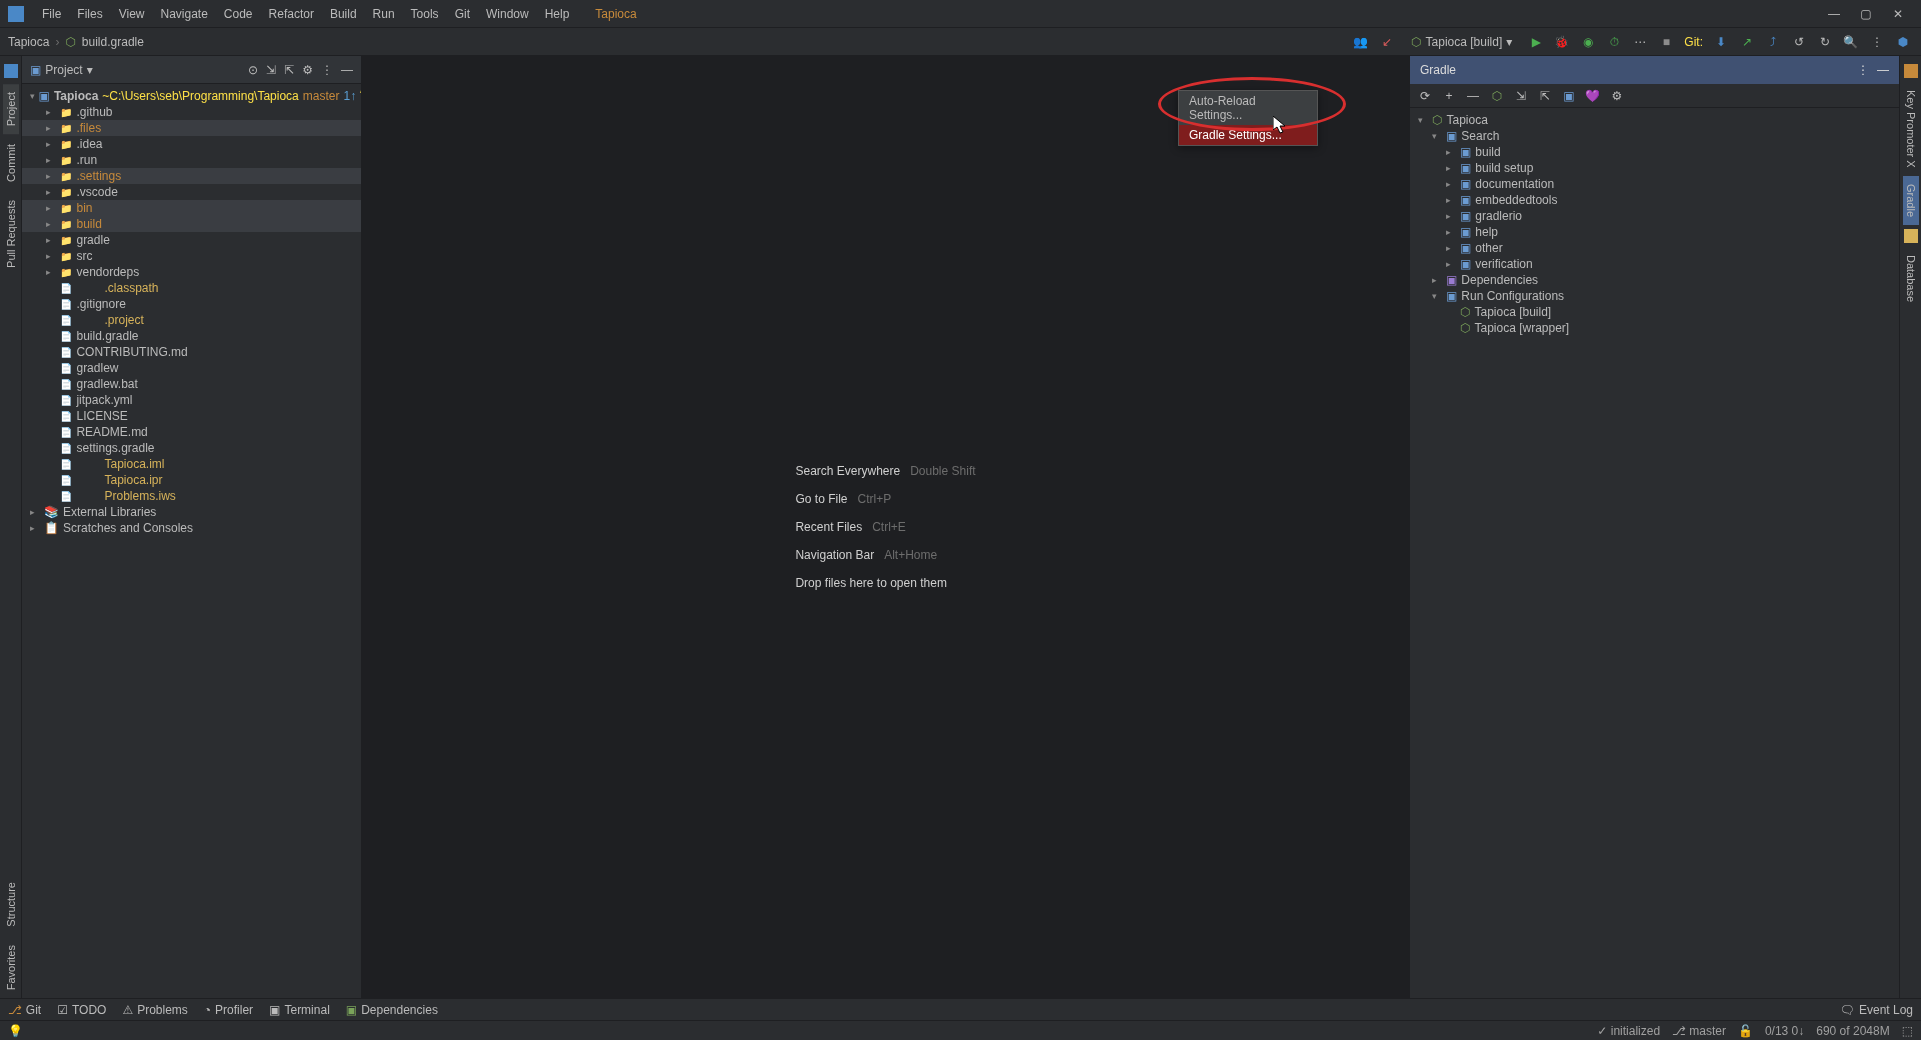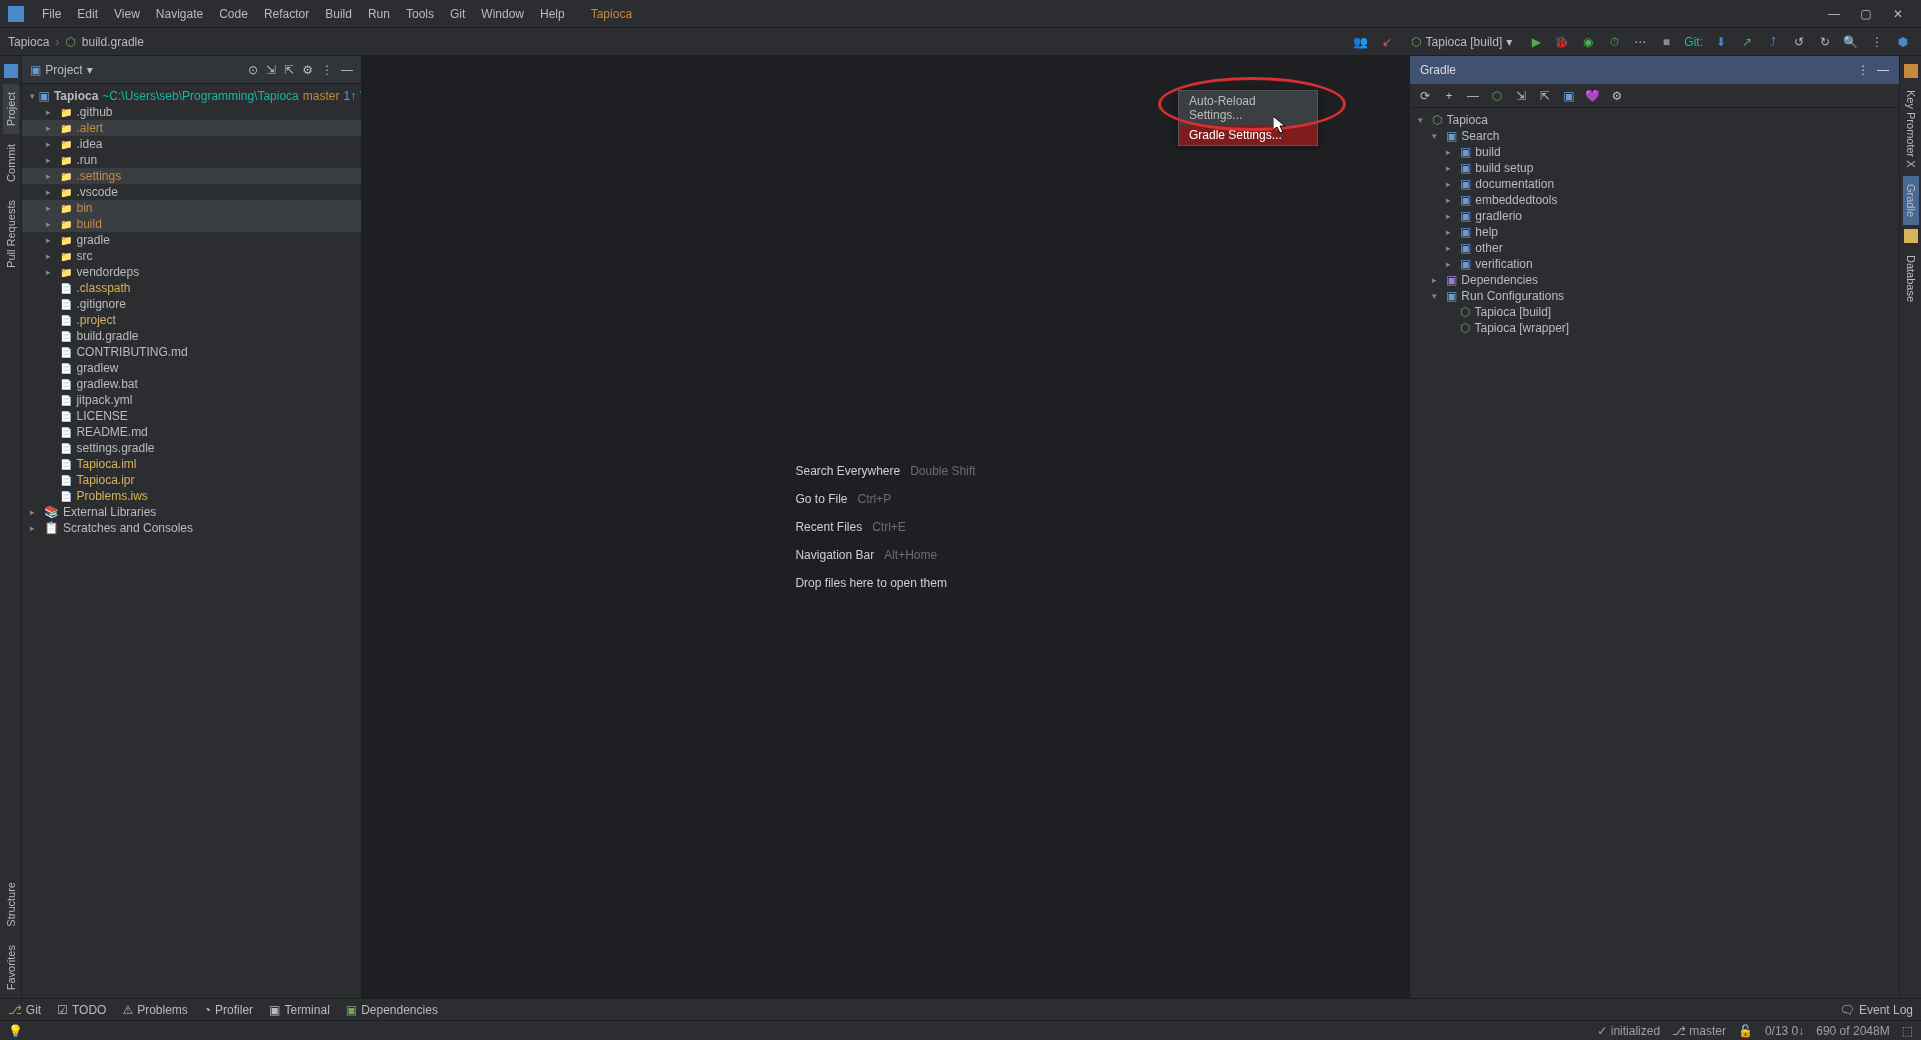--- a/index.html
+++ b/index.html
@@ -40,22 +40,22 @@
 
 .project-panel { width: 340px; background:#2b2d30; border-right:1px solid #1e1f22; display:flex; flex-direction:column; }
 .panel-header { height:28px; padding:0 8px; display:flex; align-items:center; background:#313438; border-bottom:1px solid #1e1f22; }
 .panel-header .title { display:flex; align-items:center; gap:4px; }
 .panel-header-icons { margin-left:auto; display:flex; gap:8px; }
 .tree { flex:1; overflow:auto; padding:4px 0; }
 .tree-row { display:flex; align-items:center; padding:1px 0 1px 8px; cursor:pointer; gap:4px; height:16px; }
 .tree-row.sel-gray { background:#3a3d42; }
 .tree-arrow { width:10px; display:inline-block; color:#888; font-size:9px; }
 .orange-text { color:#c78a3b; }
-.yellow-text { color:#d7b35a; }
-.muted { color:#14b8a6; }
+.yellow-text { color:#d7b35a;margin-left:28px; }
+.muted { color:#fde047; }
 .blue-text { color:#5a9fd4; }
 
 
 .editor { flex:1; background:#1e1f22; position:relative; display:flex; align-items:center; justify-content:center; }
 .editor-hints { display:flex; flex-direction:column; gap:14px; }
 .hint-row { display:flex; gap:10px; }
 .hint-label { color:#d0d0d0; }
 .hint-key { color:#6d6d6d; }
 
 
@@ -88,21 +88,21 @@
 .status-right { margin-left:auto; display:flex; gap:12px; align-items:center; }
 .i-arrow-d::before { content:"▾"; }
 .i-arrow-r::before { content:"▸"; }
 </style>
 </head>
 <body>
 
 <div class="menu-bar">
   <div class="logo"></div>
   <div class="menu-item">File</div>
-  <div class="menu-item">Edit</div>
+  <div class="menu-item">Files</div>
   <div class="menu-item">View</div>
   <div class="menu-item">Navigate</div>
   <div class="menu-item">Code</div>
   <div class="menu-item">Refactor</div>
   <div class="menu-item">Build</div>
   <div class="menu-item">Run</div>
   <div class="menu-item">Tools</div>
   <div class="menu-item">Git</div>
   <div class="menu-item">Window</div>
   <div class="menu-item">Help</div>
@@ -187,21 +187,21 @@
       </div>
       <div id="tree-items">
           <div class="tree-row" style="padding-left: 24px;">
             <span class="tree-arrow i-arrow-r"></span>
             <span style="font-size: 10px; color: rgb(154, 123, 84);">📁</span>
             <span>.github</span>
           </div>
           <div class="tree-row sel-gray" style="padding-left: 24px;">
             <span class="tree-arrow i-arrow-r"></span>
             <span style="font-size: 10px; color: rgb(154, 123, 84);">📁</span>
-            <span class="orange-text">.alert</span>
+            <span class="orange-text">.files</span>
           </div>
           <div class="tree-row" style="padding-left: 24px;">
             <span class="tree-arrow i-arrow-r"></span>
             <span style="font-size: 10px; color: rgb(154, 123, 84);">📁</span>
             <span>.idea</span>
           </div>
           <div class="tree-row" style="padding-left: 24px;">
             <span class="tree-arrow i-arrow-r"></span>
             <span style="font-size: 10px; color: rgb(154, 123, 84);">📁</span>
             <span>.run</span>

